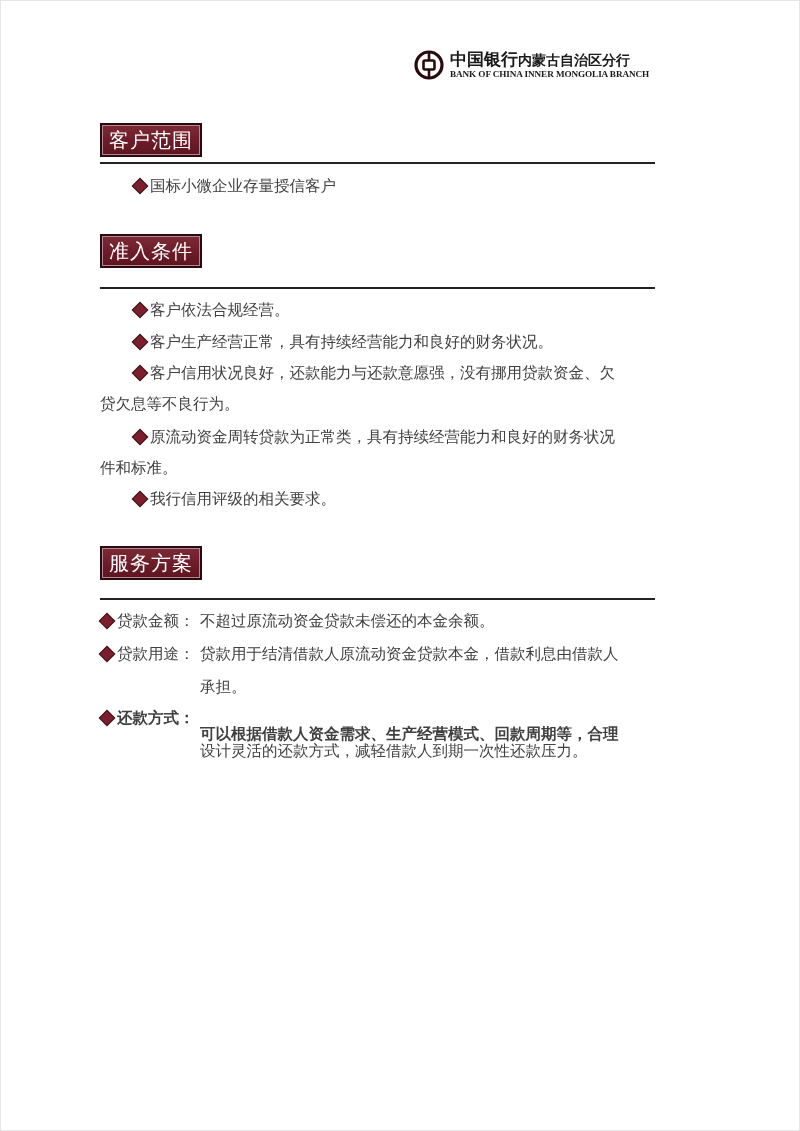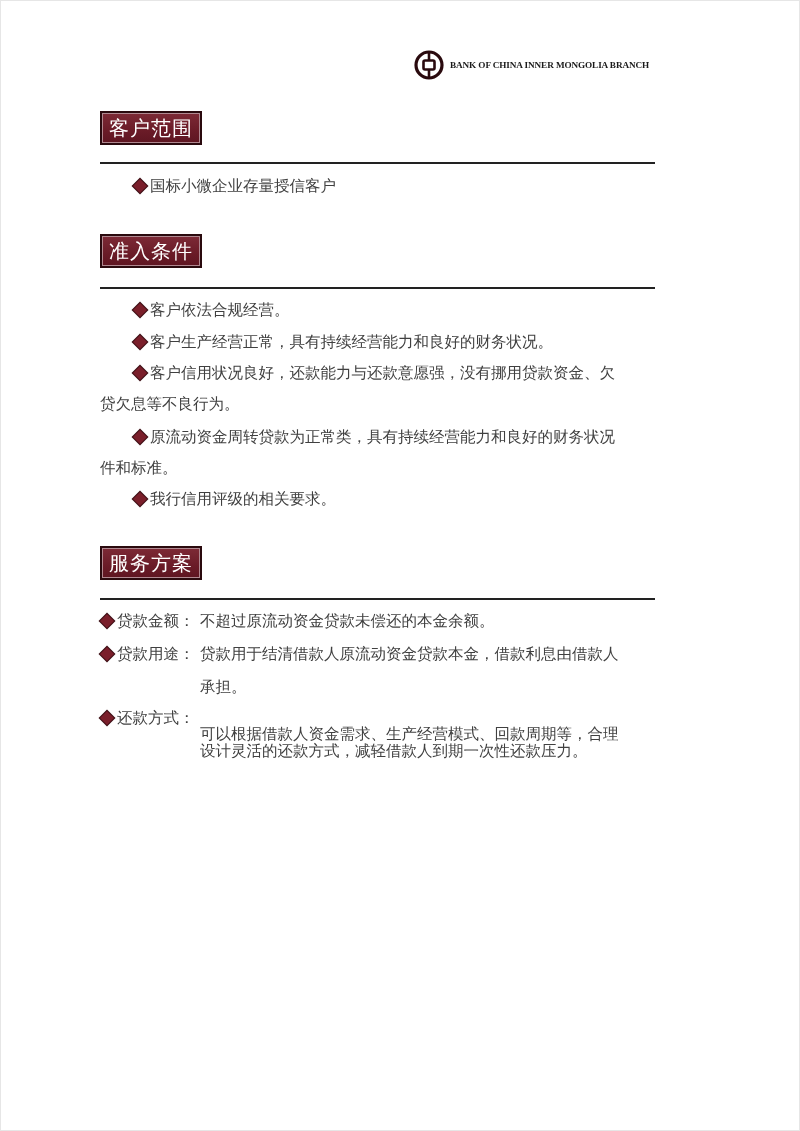--- a/index.html
+++ b/index.html
@@ -39,25 +39,26 @@
 <div class="page-border"></div>
 
 <div class="logo">
   <svg class="logo-mark" viewBox="0 0 30 30">
     <circle cx="15" cy="15" r="13" fill="none" stroke="#2a0a0e" stroke-width="3.2"></circle>
     <rect x="9.5" y="10.5" width="11" height="9" rx="1.5" fill="none" stroke="#2a0a0e" stroke-width="2.6"></rect>
     <rect x="13.7" y="2" width="2.6" height="8.5" fill="#2a0a0e"></rect>
     <rect x="13.7" y="19.5" width="2.6" height="8.5" fill="#2a0a0e"></rect>
   </svg>
   <div class="logo-text">
+    <div class="logo-cn"><span class="big">中国银行</span><span>内蒙古自治区分行</span></div>
     <div class="logo-en">BANK OF CHINA  INNER MONGOLIA BRANCH</div>
   </div>
 </div>
 
-<div class="section-tag" style="top:111px;font-family:Liberation Serif, serif;">客户范围</div>
+<div class="section-tag" style="top:123px;font-family:Liberation Serif, serif;">客户范围</div>
 <div class="rule" style="top:162px;"></div>
 <div class="item indent" style="top:169px;">
   <span class="diamond"></span><span>国标小微企业存量授信客户</span>
 </div>
 
 <div class="section-tag" style="top:234px;">准入条件</div>
 <div class="rule" style="top:287px;"></div>
 
 <div class="item indent" style="top:293px;">
   <span class="diamond"></span><span>客户依法合规经营。</span>
@@ -84,17 +85,17 @@
   <span class="diamond" style="margin-left:2px;"></span><span class="svc-label">贷款金额：</span>
   <span class="svc-value" style="left:100px; top:0;">不超过原流动资金贷款未偿还的本金余额。</span>
 </div>
 
 <div class="item" style="left:100px; top:637px; width:560px;">
   <span class="diamond" style="margin-left:2px;"></span><span class="svc-label">贷款用途：</span>
   <span class="svc-value" style="left:100px; top:0;">贷款用于结清借款人原流动资金贷款本金，借款利息由借款人</span>
 </div>
 <div class="item" style="left:200px; top:670px;">承担。</div>
 
-<div class="item" style="left:100px; top:701px; width:560px;">
+<div class="item" style="left:100px; top:701px; width:560px;font-weight:bold;">
   <span class="diamond" style="margin-left:2px;"></span><span class="svc-label">还款方式：</span>
   <span class="svc-value" style="left:100px; top:16px;text-align:right;">可以根据借款人资金需求、生产经营模式、回款周期等，合理</span>
 </div>
 <div class="item" style="left:200px; top:734px;">设计灵活的还款方式，减轻借款人到期一次性还款压力。</div>
 
 </body></html>

